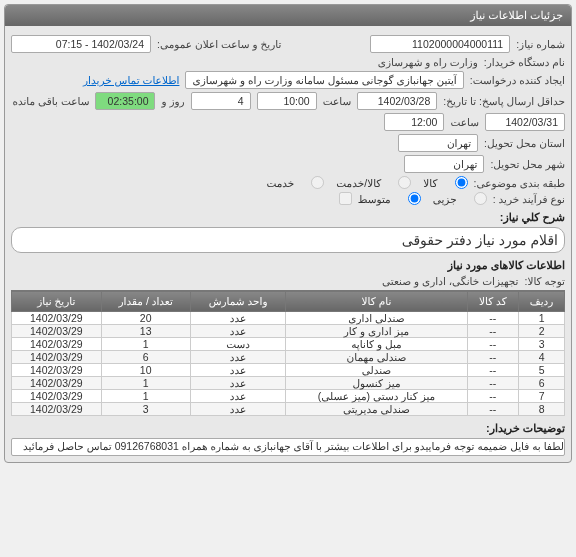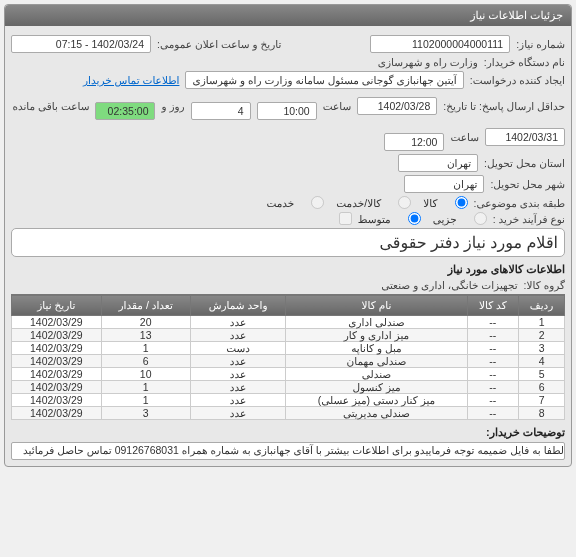--- a/index.html
+++ b/index.html
@@ -45,21 +45,21 @@
   border: 1px solid #aaa;
   padding: 2px 6px;
   min-width: 80px;
   display: inline-block;
   text-align: right;
   font-size: 10.5px;
   border-radius: 2px;
 }
 .val.wide { min-width: 140px; }
 .val.xwide { min-width: 260px; }
-.val.sm { min-width: 60px; margin-top: 10px; }
+.val.sm { min-width: 60px; }
 .green { background: #7fdb7f; }
 .spacer { flex: 1; }
 .link {
   color: #0066cc;
   text-decoration: underline;
   cursor: pointer;
   font-size: 10.5px;
   margin-left: 30px;
 }
 .radio-group {
@@ -78,22 +78,22 @@
   font-weight: bold;
   color: #222;
   margin: 6px 0 3px;
   font-size: 11px;
 }
 .textbox {
   background: #fff;
   border: 1px solid #aaa;
   width: 100%;
   padding: 4px 6px;
-  font-size: 16px;
-  border-radius: 5px;
+  font-size: 14px;
+  border-radius: 10px;
   margin-left: 34px;
 }
 table {
   width: 100%;
   border-collapse: collapse;
   background: #fff;
   font-size: 10.5px;
 }
 th {
   background: linear-gradient(#888, #666);
@@ -207,25 +207,26 @@
         <label class="radio-item">
           <input type="radio" name="bt" checked="" style="">
           <span>متوسط</span>
         </label>
       </span>
       <label class="radio-item">
         <input type="checkbox" disabled="" style="">
       </label>
     </div>
 
+    <div class="section-title">شرح کلي نياز:</div>
     <div class="textbox">اقلام مورد نیاز دفتر حقوقی</div>
 
     <div class="section-title">اطلاعات کالاهای مورد نیاز</div>
     <div class="row">
-      <span class="lbl">گروه کالا:</span>
+      <span class="lbl">توجه کالا:</span>
       <span class="lbl">تجهیزات خانگی، اداری و صنعتی</span>
     </div>
 
     <table>
       <thead>
         <tr>
           <th>ردیف</th>
           <th>کد کالا</th>
           <th>نام کالا</th>
           <th>واحد شمارش</th>

